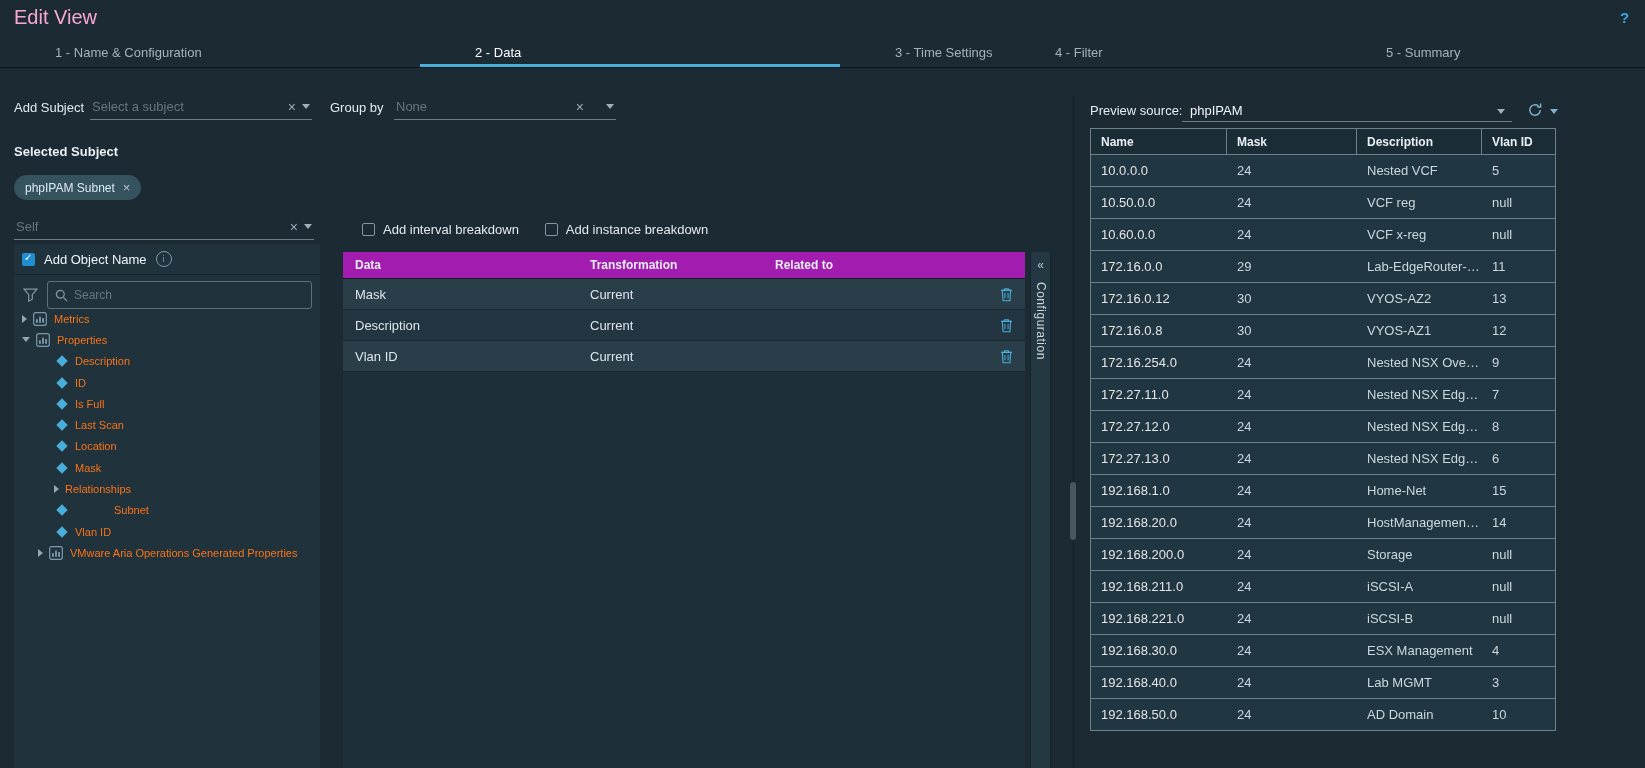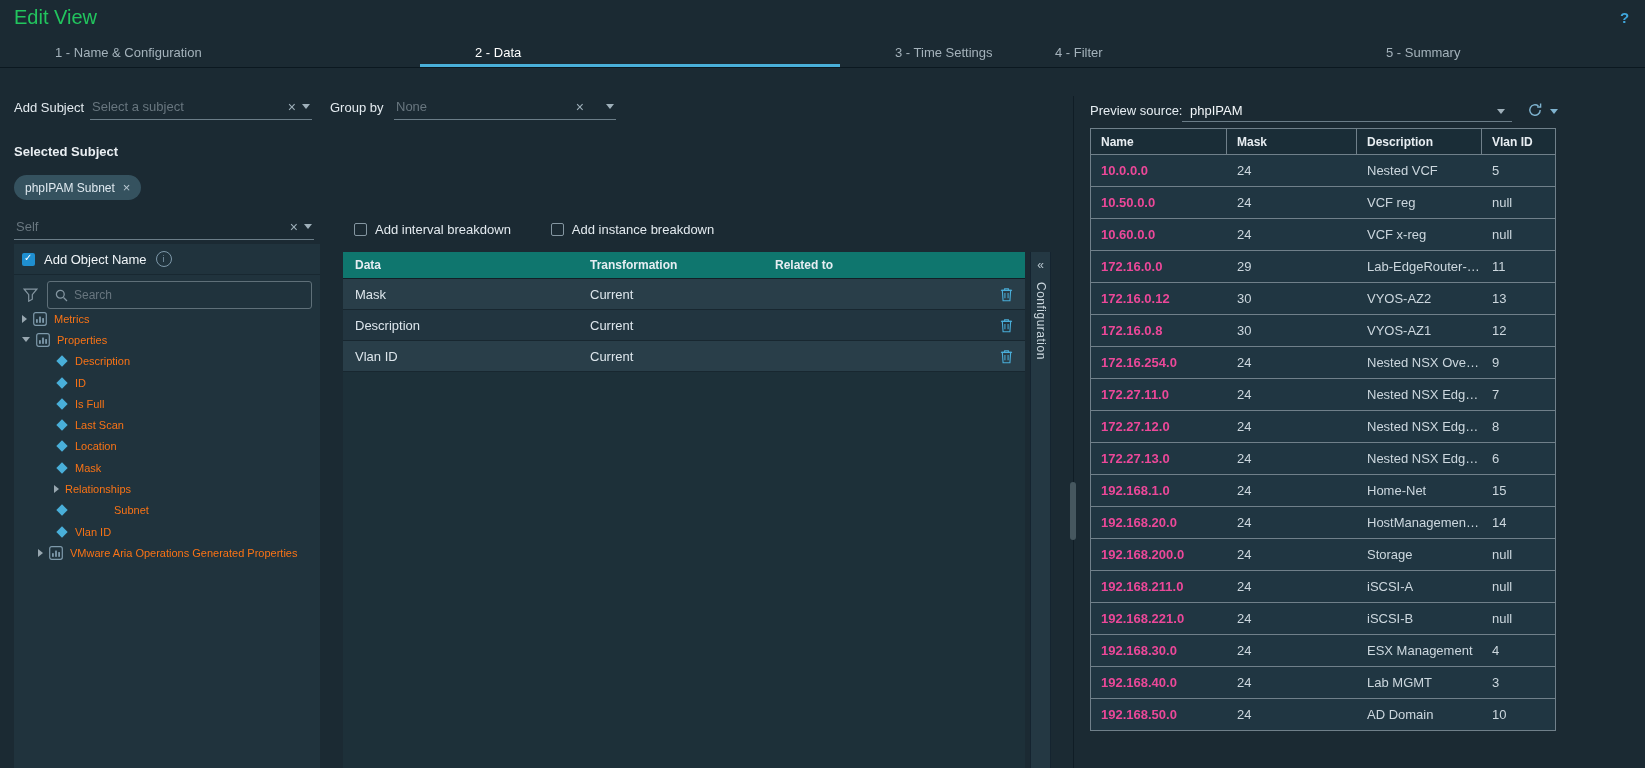--- a/index.html
+++ b/index.html
@@ -4,21 +4,21 @@
 <style>
   html,body{margin:0;padding:0;}
   body{
     width:1645px;height:768px;position:relative;overflow:hidden;
     background:#1b2a33;color:#ccd7de;
     font-family:"Liberation Sans","DejaVu Sans",sans-serif;font-size:13px;
   }
   .abs{position:absolute;}
 
   
-  #page-title{left:14px;top:6px;font-size:20px;color:#22c55e;font-weight:400;}
+  #page-title{left:14px;top:6px;font-size:20px;color:#f9a8d4;font-weight:400;}
   #help-btn{left:1620px;top:9px;color:#3fa6dc;font-size:15px;font-weight:700;cursor:pointer;}
 
   
   #tabbar{left:0;top:41px;width:1645px;height:26px;border-bottom:1px solid #0b1820;padding-left:41px;}
   #tabs{position:relative;width:100%;height:100%;}
   .tab{position:absolute;top:4px;font-size:13px;color:#a4b2bb;cursor:pointer;white-space:nowrap;}
   .tab.active{color:#ffffff;}
   .tab:nth-child(1){left:14px}.tab:nth-child(2){left:434px}.tab:nth-child(3){left:854px}
   .tab:nth-child(4){left:1014px}.tab:nth-child(5){left:1345px}
   #tab-underline{position:absolute;left:420px;top:23px;width:420px;height:3px;background:#49afd9;}
@@ -54,24 +54,24 @@
   #search-ph{color:#68767f;font-size:12px;}
   #tree{position:absolute;top:64px;left:0;right:0;bottom:0;overflow:hidden;}
   .tree-row{height:21.3px;display:flex;align-items:center;color:#f97316;font-size:11px;cursor:pointer;white-space:nowrap;}
   .caret{flex:none;margin-right:6px;}
   .caret-right{width:0;height:0;border-top:4px solid transparent;border-bottom:4px solid transparent;border-left:5px solid #98a7b0;}
   .caret-down{width:0;height:0;border-left:4px solid transparent;border-right:4px solid transparent;border-top:5px solid #98a7b0;}
   .chart-ic{flex:none;width:14px;height:14px;margin-right:7px;display:flex;}
   .diamond{flex:none;width:8px;height:8px;background:#49afd9;transform:rotate(45deg);margin-right:9px;}
 
   
-  #breakdown-row{left:354px;top:222px;display:flex;align-items:flex-end;gap:40px;}
+  #breakdown-row{left:362px;top:222px;display:flex;align-items:flex-end;gap:26px;}
   .cb-item{display:flex;align-items:center;gap:8px;color:#e3eaef;cursor:pointer;}
   #data-panel{left:343px;top:252px;width:682px;bottom:0;background:#1d3039;}
-  #data-header{height:26px;display:flex;align-items:center;background:#0f766e;border-bottom:1px solid #121f27;font-size:12px;font-weight:700;color:#e6edf2;}
+  #data-header{height:26px;display:flex;align-items:center;background:#a21caf;border-bottom:1px solid #121f27;font-size:12px;font-weight:700;color:#e6edf2;}
   .mcol0{width:247px;padding-left:12px;box-sizing:border-box;}
   .mcol1{width:185px;}
   .mcol2{flex:1;}
   .mrow{height:30px;display:flex;align-items:center;font-size:13px;color:#dde6ec;border-bottom:1px solid #182730;cursor:default;}
   #data-rows .mrow:nth-child(odd){background:#293e49;}
   #data-rows .mrow:nth-child(even){background:#223540;}
   .trash{margin-left:auto;margin-right:12px;display:flex;cursor:pointer;}
 
   
   #config-strip{left:1030px;top:252px;width:21px;bottom:0;background:#243843;border-left:1px solid #152430;border-right:1px solid #152430;display:flex;flex-direction:column;align-items:center;box-sizing:border-box;cursor:pointer;}
@@ -89,21 +89,21 @@
   #preview-caret{left:1497px;top:109px;}
   #refresh-btn{left:1527px;top:102px;display:flex;cursor:pointer;}
   #refresh-caret{left:1550px;top:109px;border-top-color:#7fb3cf;}
   #preview-table{left:1090px;top:128px;width:466px;}
   #preview-header{display:flex;height:27px;align-items:center;background:#1a2d37;border:1px solid #70808a;box-sizing:border-box;font-size:12px;font-weight:700;color:#e8eef2;}
   .pcol{box-sizing:border-box;padding-left:10px;overflow:hidden;white-space:nowrap;text-overflow:ellipsis;}
   .pcol0{width:136px}.pcol1{width:130px}.pcol2{width:125px}.pcol3{flex:1}
   #preview-header .pcol{border-right:1px solid #70808a;height:100%;display:flex;align-items:center;cursor:pointer;}
   #preview-header .pcol3{border-right:none;}
   .prow{display:flex;height:32px;align-items:center;background:#203642;border-bottom:1px solid #70808a;border-left:1px solid #70808a;border-right:1px solid #70808a;box-sizing:border-box;font-size:13px;color:#ccd7de;cursor:default;}
-  .prow .pcol0{color:#ec4899;font-weight:700;cursor:pointer;}
+  .prow .pcol0{color:#e5e5e5;font-weight:400;cursor:pointer;}
 </style>
 </head>
 <body>
 
 <div class="abs" id="page-title">Edit View</div>
 <div class="abs" id="help-btn">?</div>
 
 <div class="abs" id="tabbar">
   <div id="tabs">
       <div class="tab">1 - Name &amp; Configuration</div>

